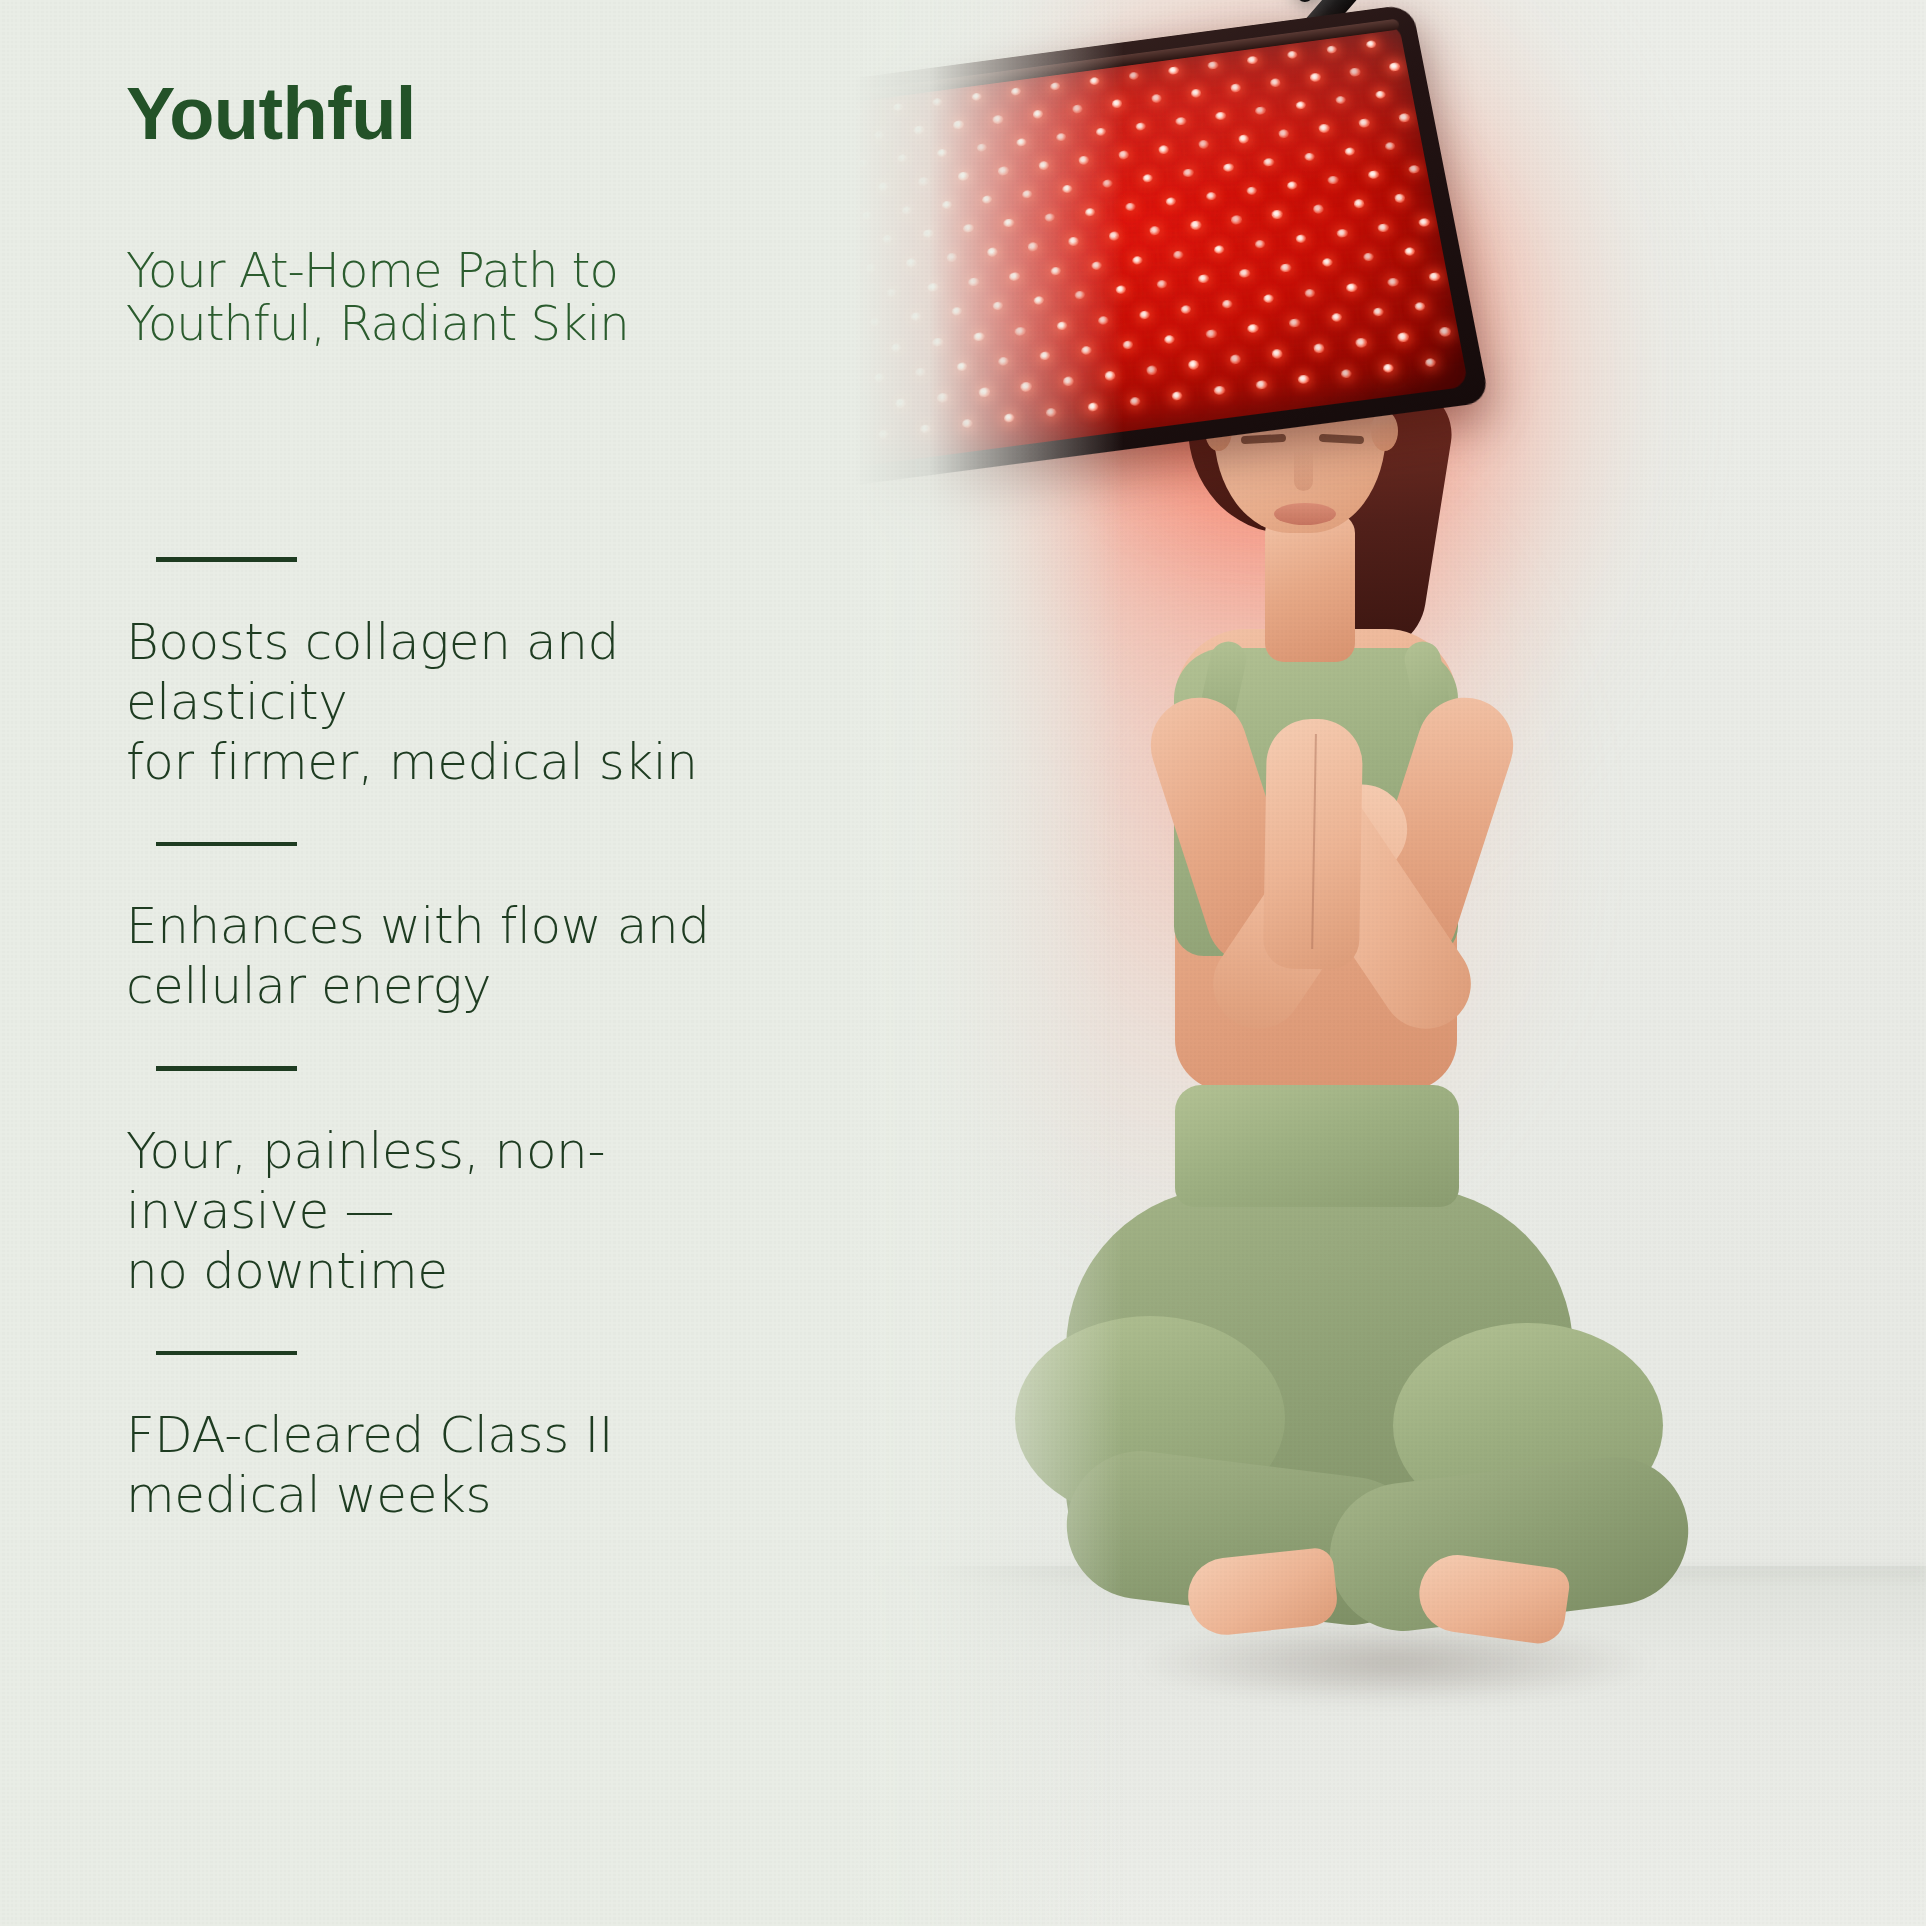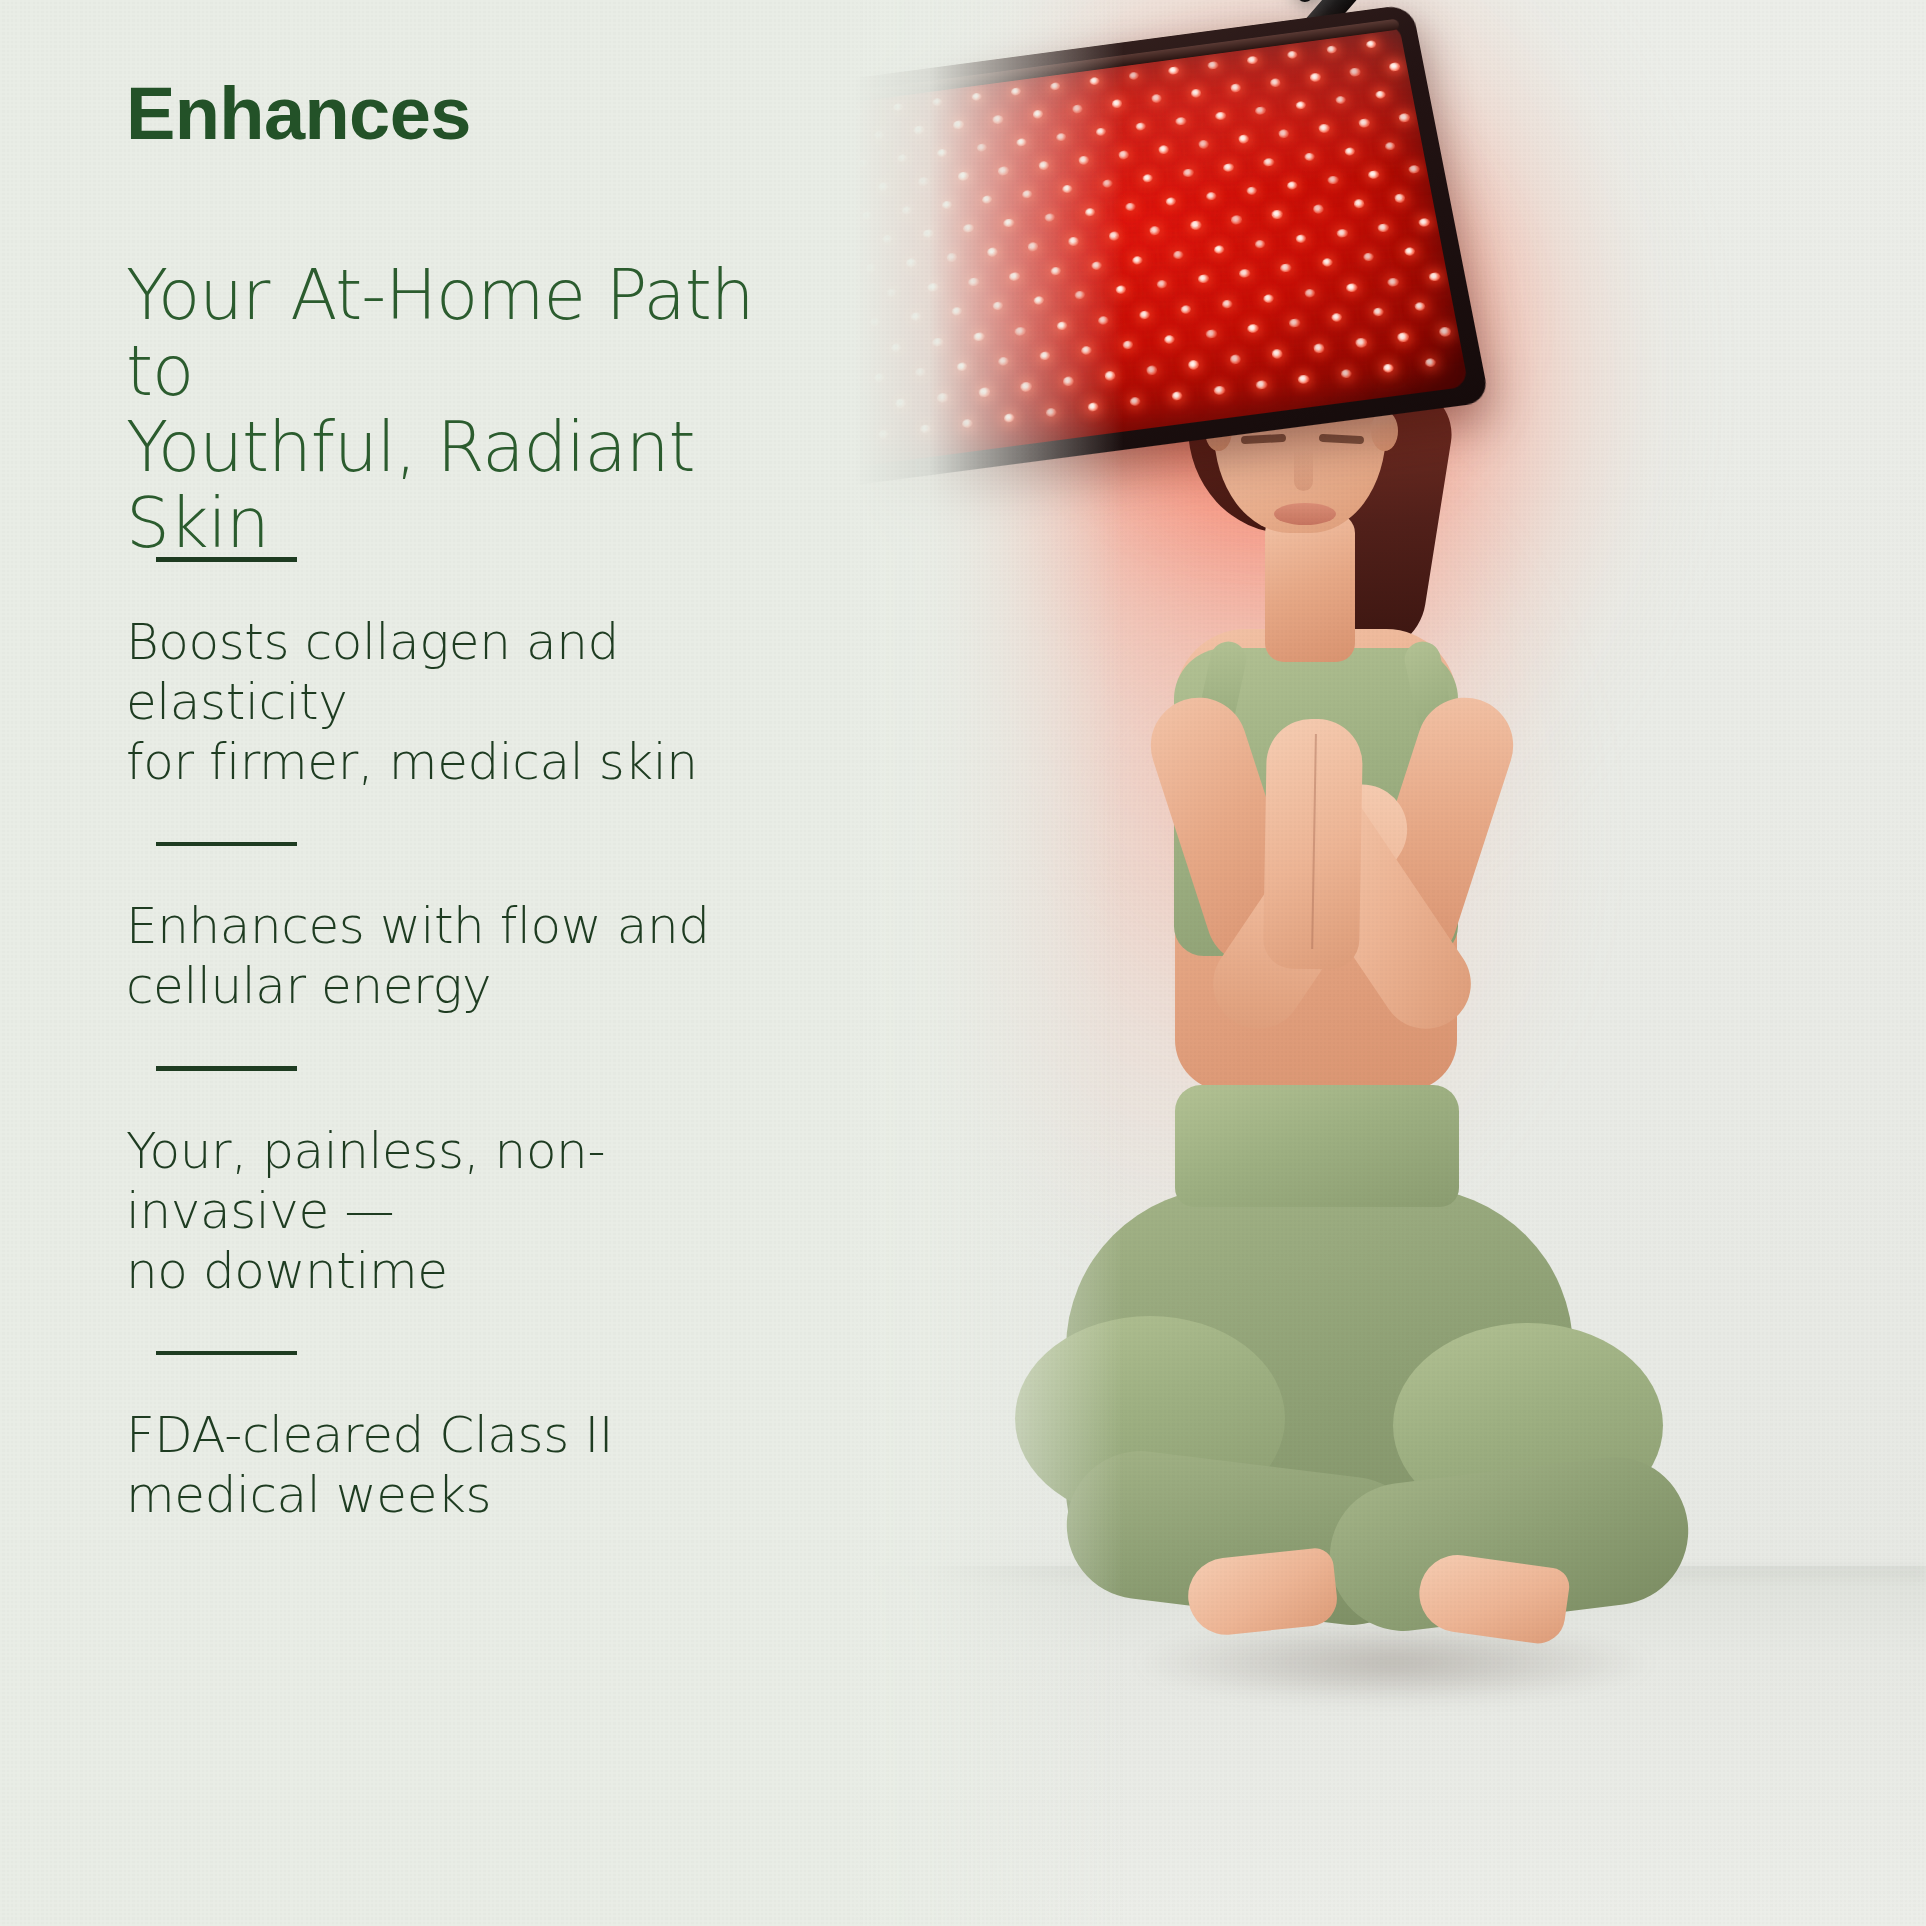--- a/index.html
+++ b/index.html
@@ -265,21 +265,21 @@
     font-weight:700;
     font-size:74px;
     line-height:1;
     letter-spacing:-0.6px;
     color:#235228;
   }
   .headline{
     position:absolute;left:126px;top:212px;width:706px;
     font-family:"DejaVu Sans", sans-serif;
     font-weight:300;
-    font-size:69px;
+    font-size:48px;
     line-height:1.10;
     letter-spacing:-1px;
     color:#2b5c2e;
     white-space:pre-line;
   }
 
   .list{
     position:absolute;left:126px;top:507px;width:681px;
   }
   .item{position:relative;}
@@ -546,21 +546,21 @@
           <div class="panel-gloss"></div>
         </div>
         <div class="panel-edge"></div>
       </div>
     </div>
 
     <div class="photo-fade"></div>
   </div>
 
   <div class="content">
-    <div class="eyebrow">Enhances</div>
+    <div class="eyebrow">Youthful</div>
 
     <h1 class="headline">Your At-Home Path to
 Youthful, Radiant Skin</h1>
 
     <div class="list" id="benefit-list">
         <div class="rule"></div>
         <div class="item">
           <div class="item-text">Boosts collagen and elasticity
 for firmer, medical skin</div>
         </div>

